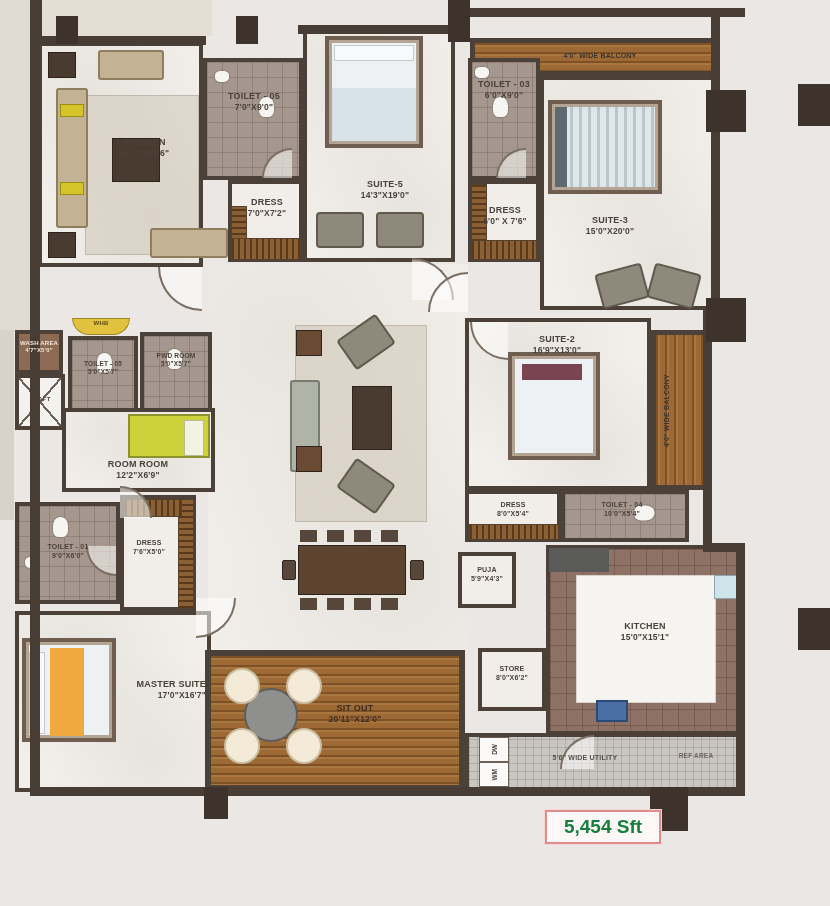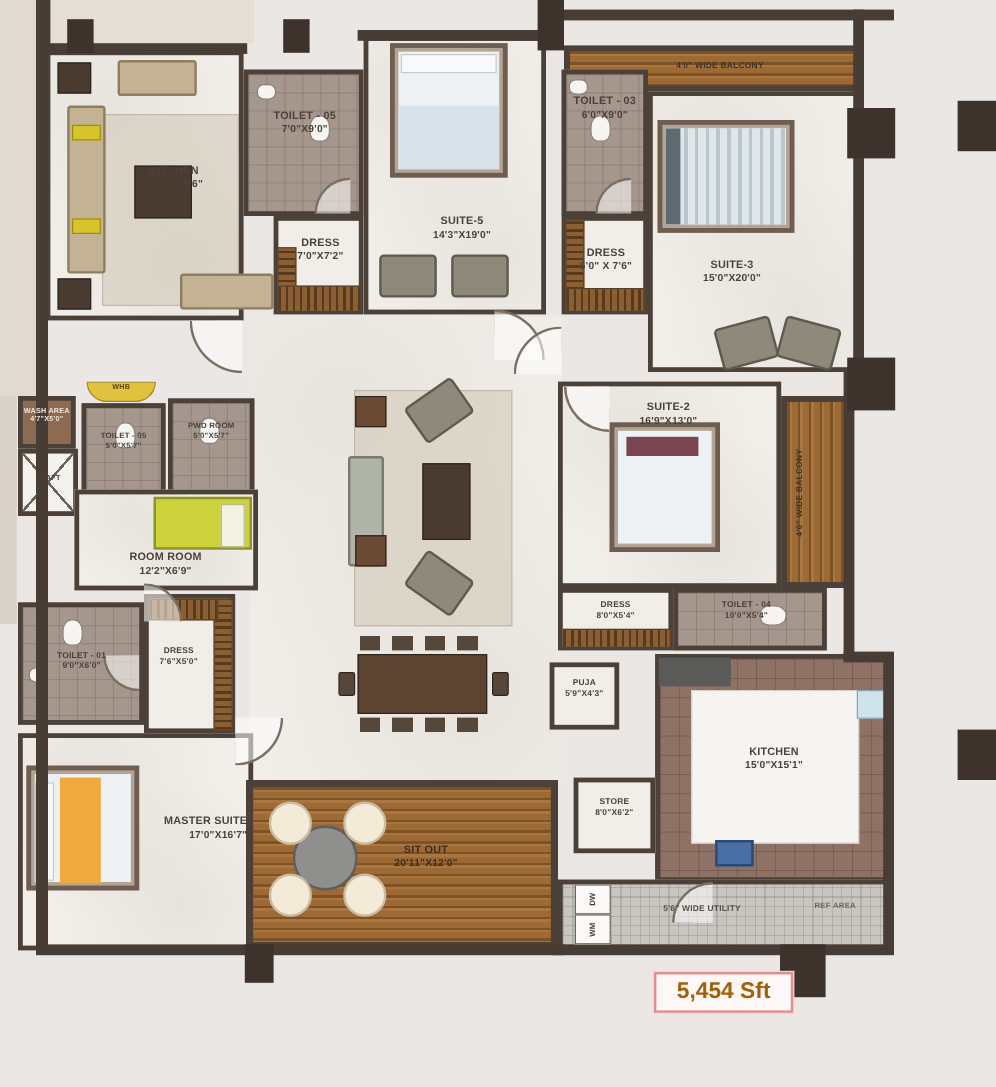--- a/index.html
+++ b/index.html
@@ -31,21 +31,21 @@
   .wc{position:absolute;width:15px;height:20px;background:#f6f5f2;border:1px solid #8a8178;border-radius:45% 45% 35% 35%;z-index:7;}
   .basin{position:absolute;width:14px;height:11px;background:#f6f5f2;border:1px solid #8a8178;border-radius:40%;z-index:7;}
   .chair{position:absolute;background:#57473a;border:1px solid #31261d;border-radius:2px;z-index:7;}
   .chairrow{position:absolute;height:12px;background-image:repeating-linear-gradient(90deg,#57473a 0 17px,transparent 17px 27px);z-index:7;}
   .armchair{position:absolute;width:44px;height:32px;background:#8e897b;border:2px solid #5f5a4d;border-radius:4px;z-index:7;}
   .rug{position:absolute;background:rgba(208,198,182,.55);border:1px solid rgba(150,140,125,.4);z-index:4;}
   .roundchair{position:absolute;width:32px;height:32px;border-radius:50%;background:#f3ead8;border:2px solid #c9bda2;z-index:7;}
   .appl{position:absolute;background:#fbfaf8;border:1px solid #6b6158;z-index:25;display:flex;align-items:center;justify-content:center;font-size:6.5px;font-weight:bold;color:#4a413b;}
   .shaftbox{background:#f4f2ef;background-image:linear-gradient(to top right, transparent calc(50% - 1px), #6b6158 calc(50% - 1px), #6b6158 calc(50% + 1px), transparent calc(50% + 1px)),linear-gradient(to bottom right, transparent calc(50% - 1px), #6b6158 calc(50% - 1px), #6b6158 calc(50% + 1px), transparent calc(50% + 1px));}
   .vert{writing-mode:vertical-rl;transform:rotate(180deg);}
-  #areabox{position:absolute;left:545px;top:810px;width:112px;height:30px;background:#fdf8f7;border:2px solid #df8d8d;box-shadow:0 0 0 1px #f3d8d8;display:flex;align-items:center;justify-content:center;font-size:19px;font-weight:bold;color:#a16207;z-index:40;}
+  #areabox{position:absolute;left:545px;top:810px;width:112px;height:30px;background:#fdf8f7;border:2px solid #df8d8d;box-shadow:0 0 0 1px #f3d8d8;display:flex;align-items:center;justify-content:center;font-size:19px;font-weight:bold;color:#15803d;z-index:40;}
   .ext{position:absolute;background:#e0dbd2;z-index:0;}
 </style>
 </head>
 <body>
 
 <div id="plan">
 
   <div class="ext" style="left:0;top:0;width:30px;height:330px;"></div>
   <div class="ext" style="left:0;top:330px;width:14px;height:190px;background:#d8d2c8;"></div>
   <div class="ext" style="left:42px;top:0;width:170px;height:36px;background:#e4ded5;"></div>

